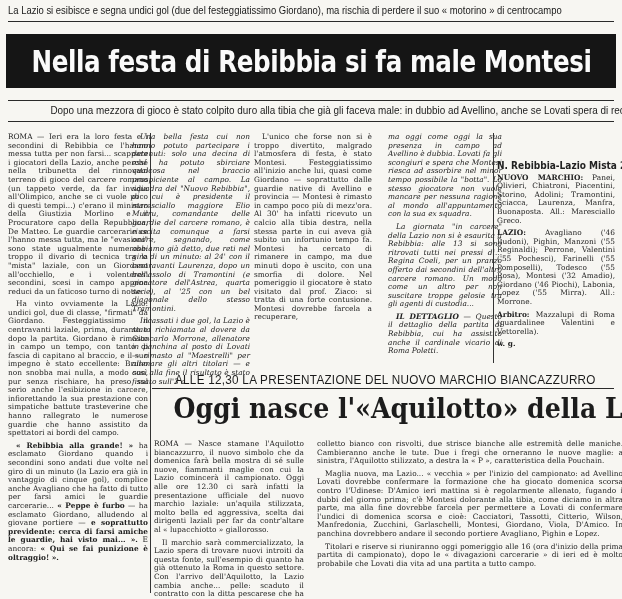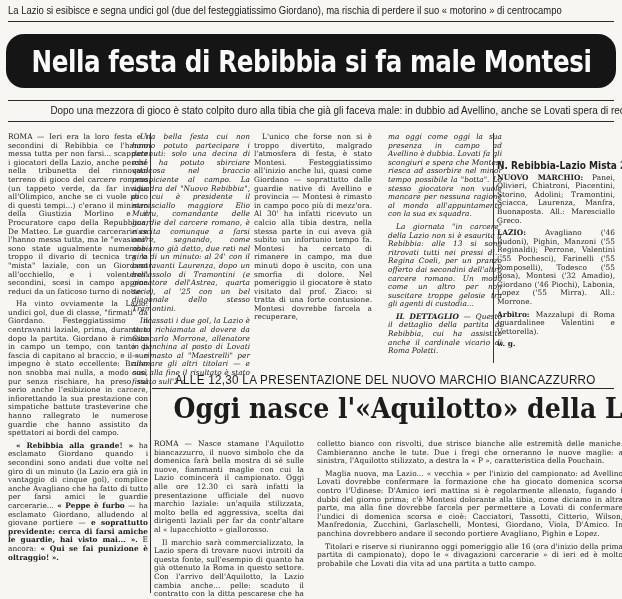--- a/index.html
+++ b/index.html
@@ -12,21 +12,21 @@
   .kicker {
     position: absolute; left: 8px; top: 4px; width: 606px;
     font-family: "Liberation Sans", sans-serif; font-size: 11px;
     transform: scaleX(0.86); transform-origin: left top; white-space: nowrap;
     color: #1a1a1a;
   }
   .rule { position: absolute; background: #2a2a2a; height: 1px; }
   .banner {
     position: absolute; left: 6px; top: 34px; width: 610px; height: 54px;
     background: #151515; color: #fafafa;
-    display: flex; align-items: center; justify-content: center; border-radius: 18px;
+    display: flex; align-items: center; justify-content: center;
   }
   .banner span {
     font-family: "DejaVu Sans", sans-serif; font-weight: bold; font-size: 30px;
     letter-spacing: -0.5px; transform: scaleX(0.82); white-space: nowrap; display: inline-block;
   }
   .subhead {
     position: absolute; left: 8px; top: 104px; width: 606px; text-align: center;
     font-family: "Liberation Sans", sans-serif; font-size: 11.5px;
     transform: scaleX(0.86); transform-origin: center top; white-space: nowrap;
   }

